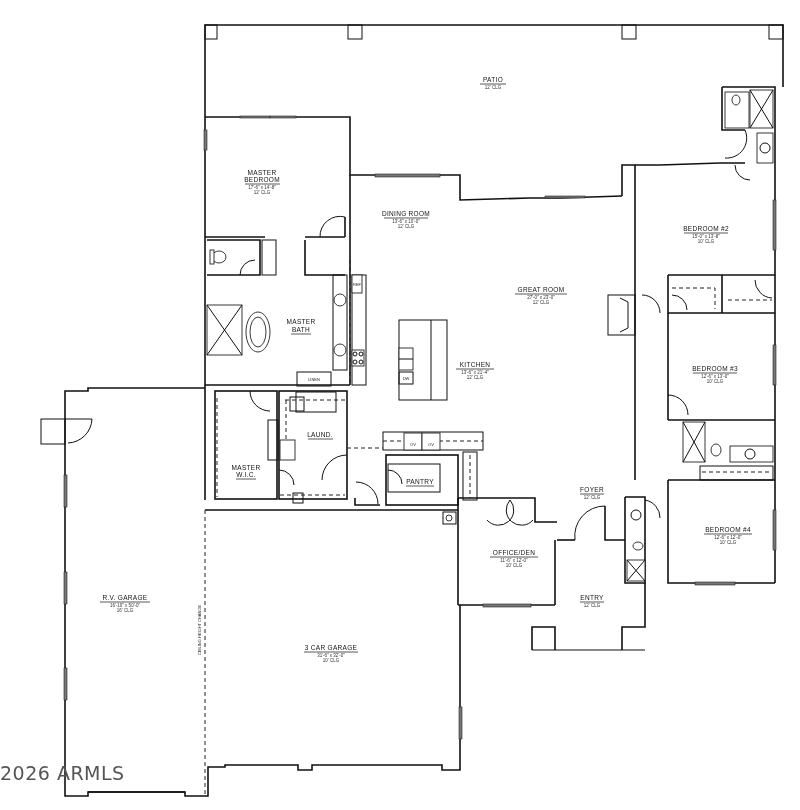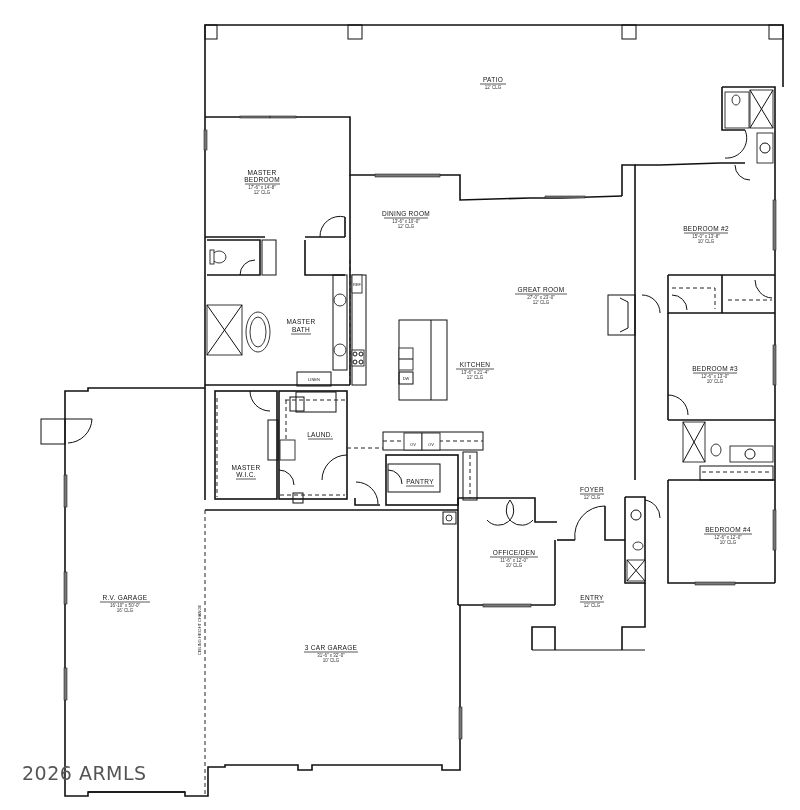--- a/index.html
+++ b/index.html
@@ -7,21 +7,21 @@
     svg.plan { position: absolute; left: 0; top: 0; width: 800px; height: 810px; }
     .w { fill: none; stroke: #111; stroke-width: 1.6; }
     .wt { fill: none; stroke: #111; stroke-width: 1; }
     .win { fill: #777; stroke: #222; stroke-width: 0.6; }
     .dash { fill: none; stroke: #222; stroke-width: 1; stroke-dasharray: 4 3; }
     .fix { fill: #fff; stroke: #222; stroke-width: 0.9; }
     .lbl { font-family: "Liberation Sans", sans-serif; font-size: 6.5px; fill: #111; text-anchor: middle; letter-spacing: 0.3px; }
     .sub { font-family: "Liberation Sans", sans-serif; font-size: 4.5px; fill: #333; text-anchor: middle; }
     .tiny { font-family: "Liberation Sans", sans-serif; font-size: 4px; fill: #222; text-anchor: middle; }
     .ul { stroke: #111; stroke-width: 0.7; }
-    .watermark { position: absolute; left: 22px; top: 762px; font-family: "DejaVu Sans", sans-serif; font-size: 19px; color: #555; letter-spacing: 0.5px; }
+    .watermark { position: absolute; left: 0; top: 762px; font-family: "DejaVu Sans", sans-serif; font-size: 19px; color: #555; letter-spacing: 0.5px; }
   </style>
 </head>
 <body>
 
 <svg class="plan" viewBox="0 0 800 810" xmlns="http://www.w3.org/2000/svg">
 
   <g>
     <polyline class="w" points="205,117 205,25 783,25 783,87"></polyline>
     <rect class="wt" x="205" y="25" width="12" height="14"></rect>
     <rect class="wt" x="348" y="25" width="14" height="14"></rect>

